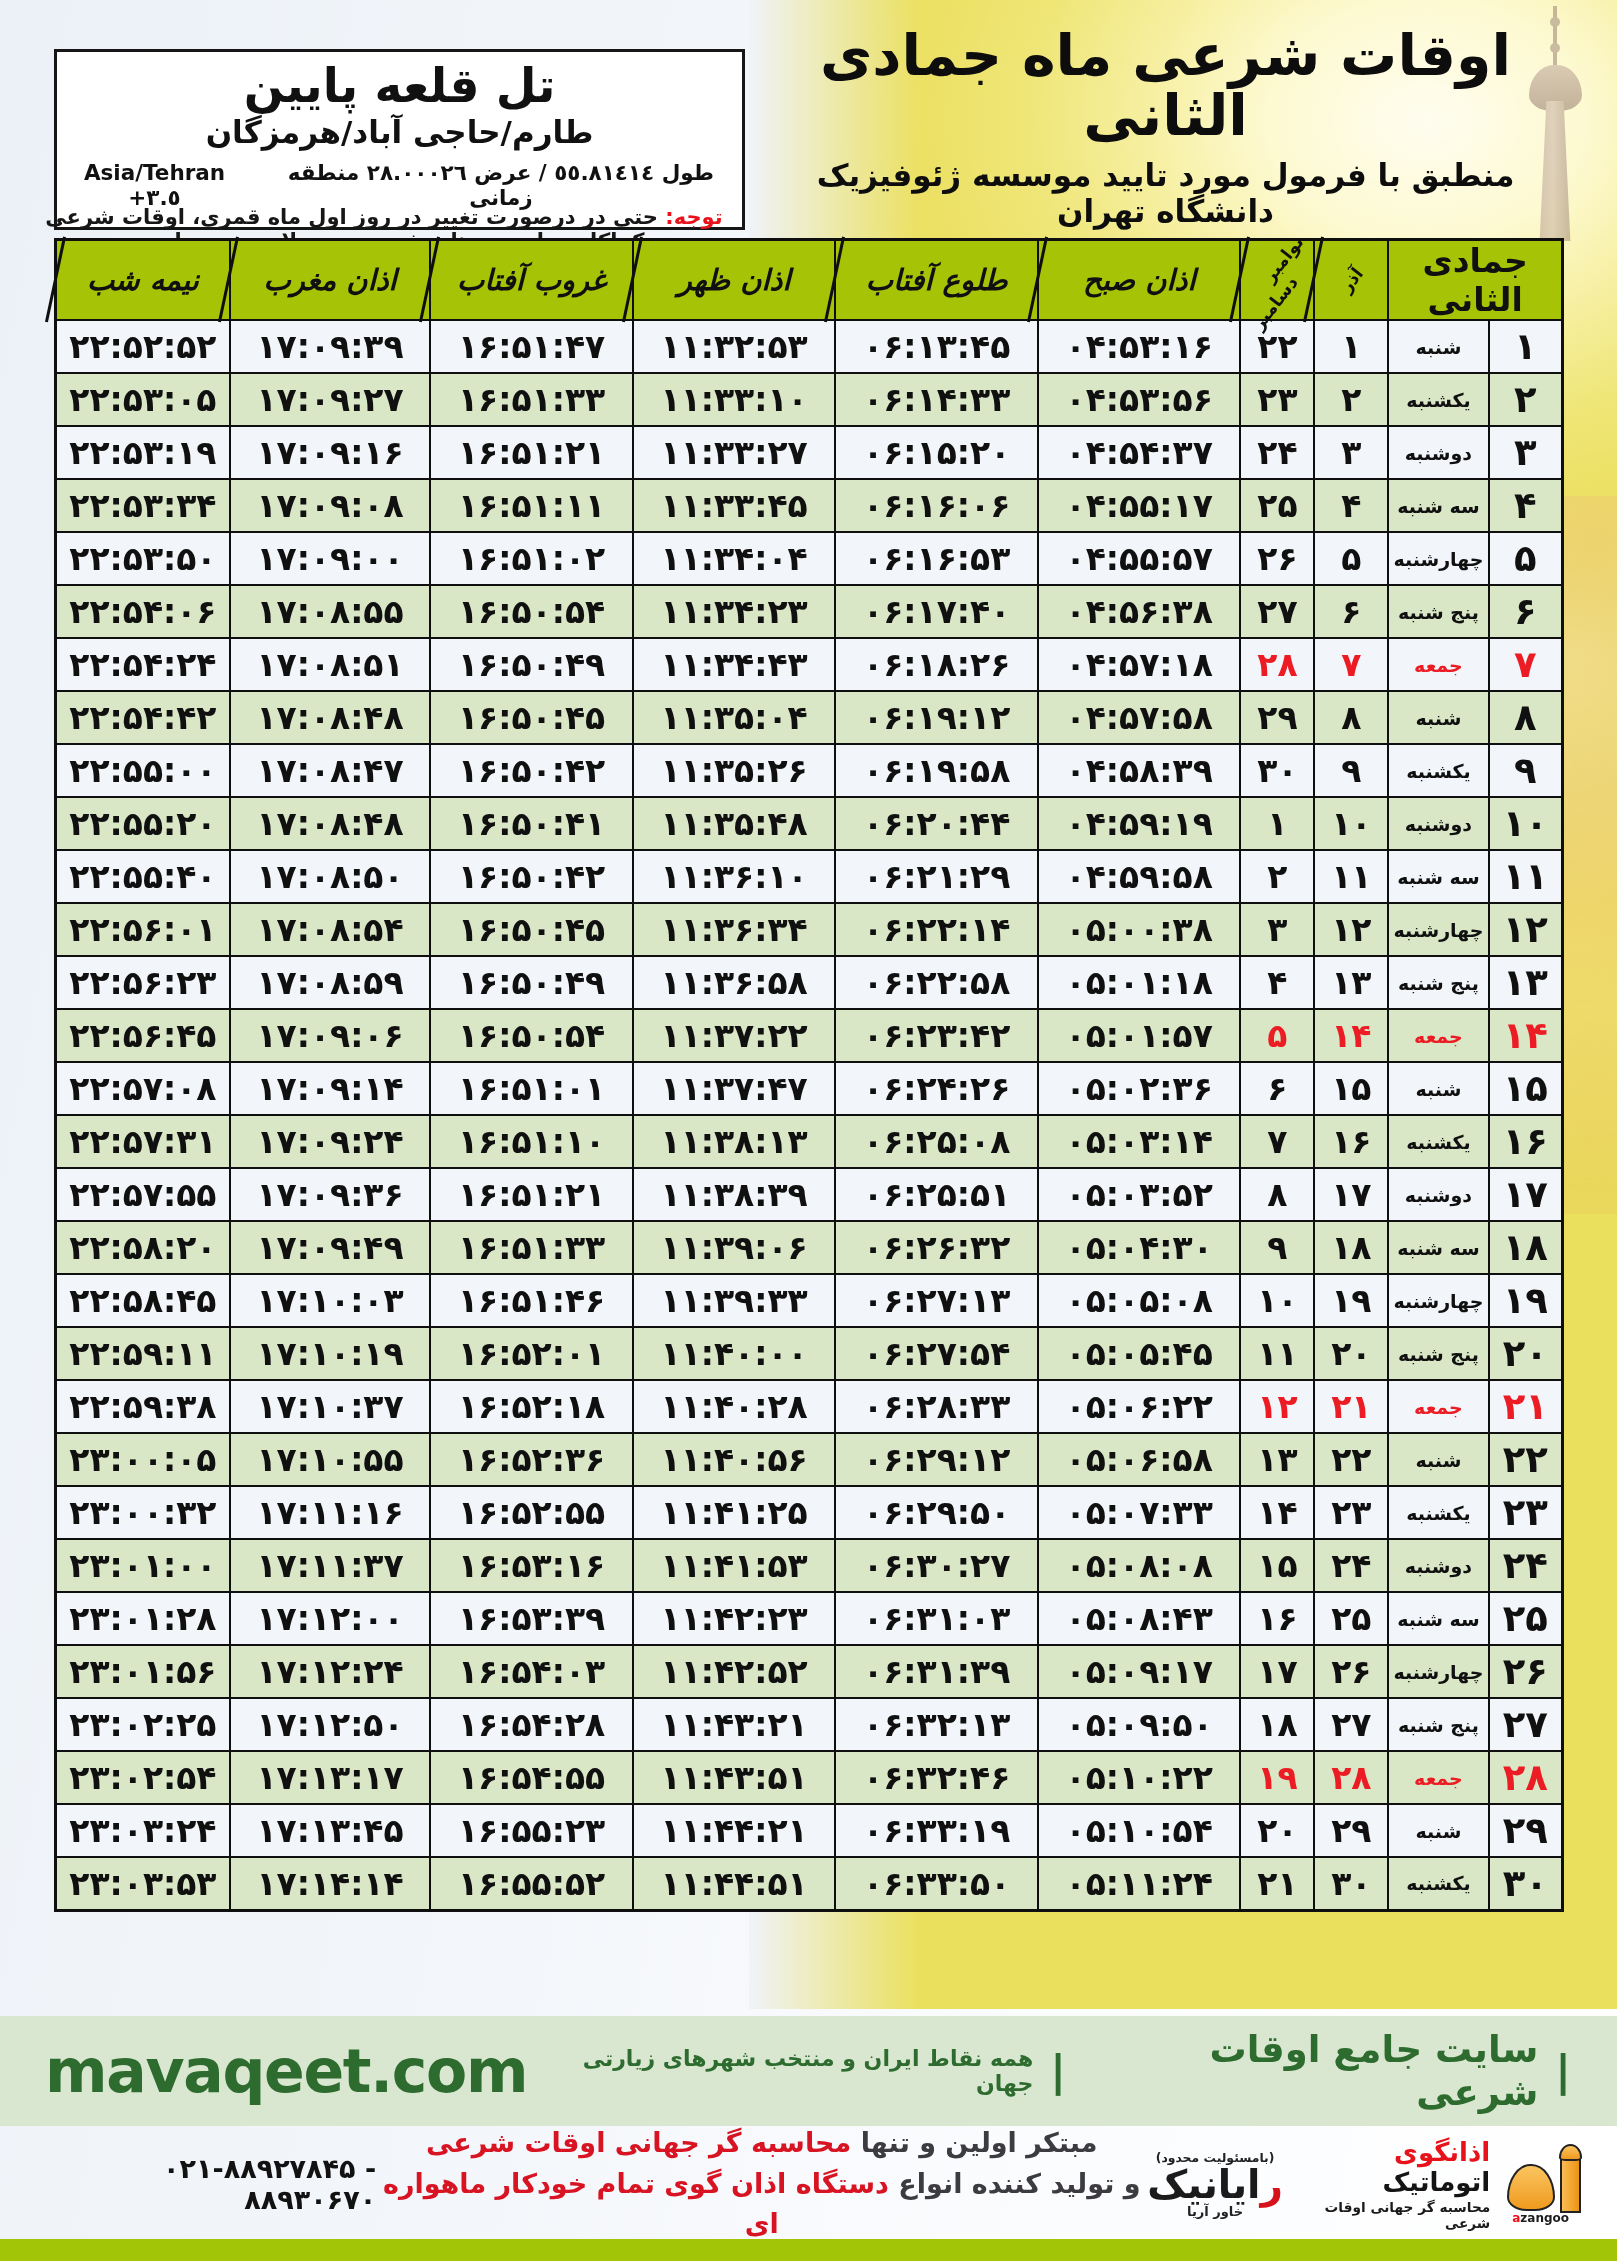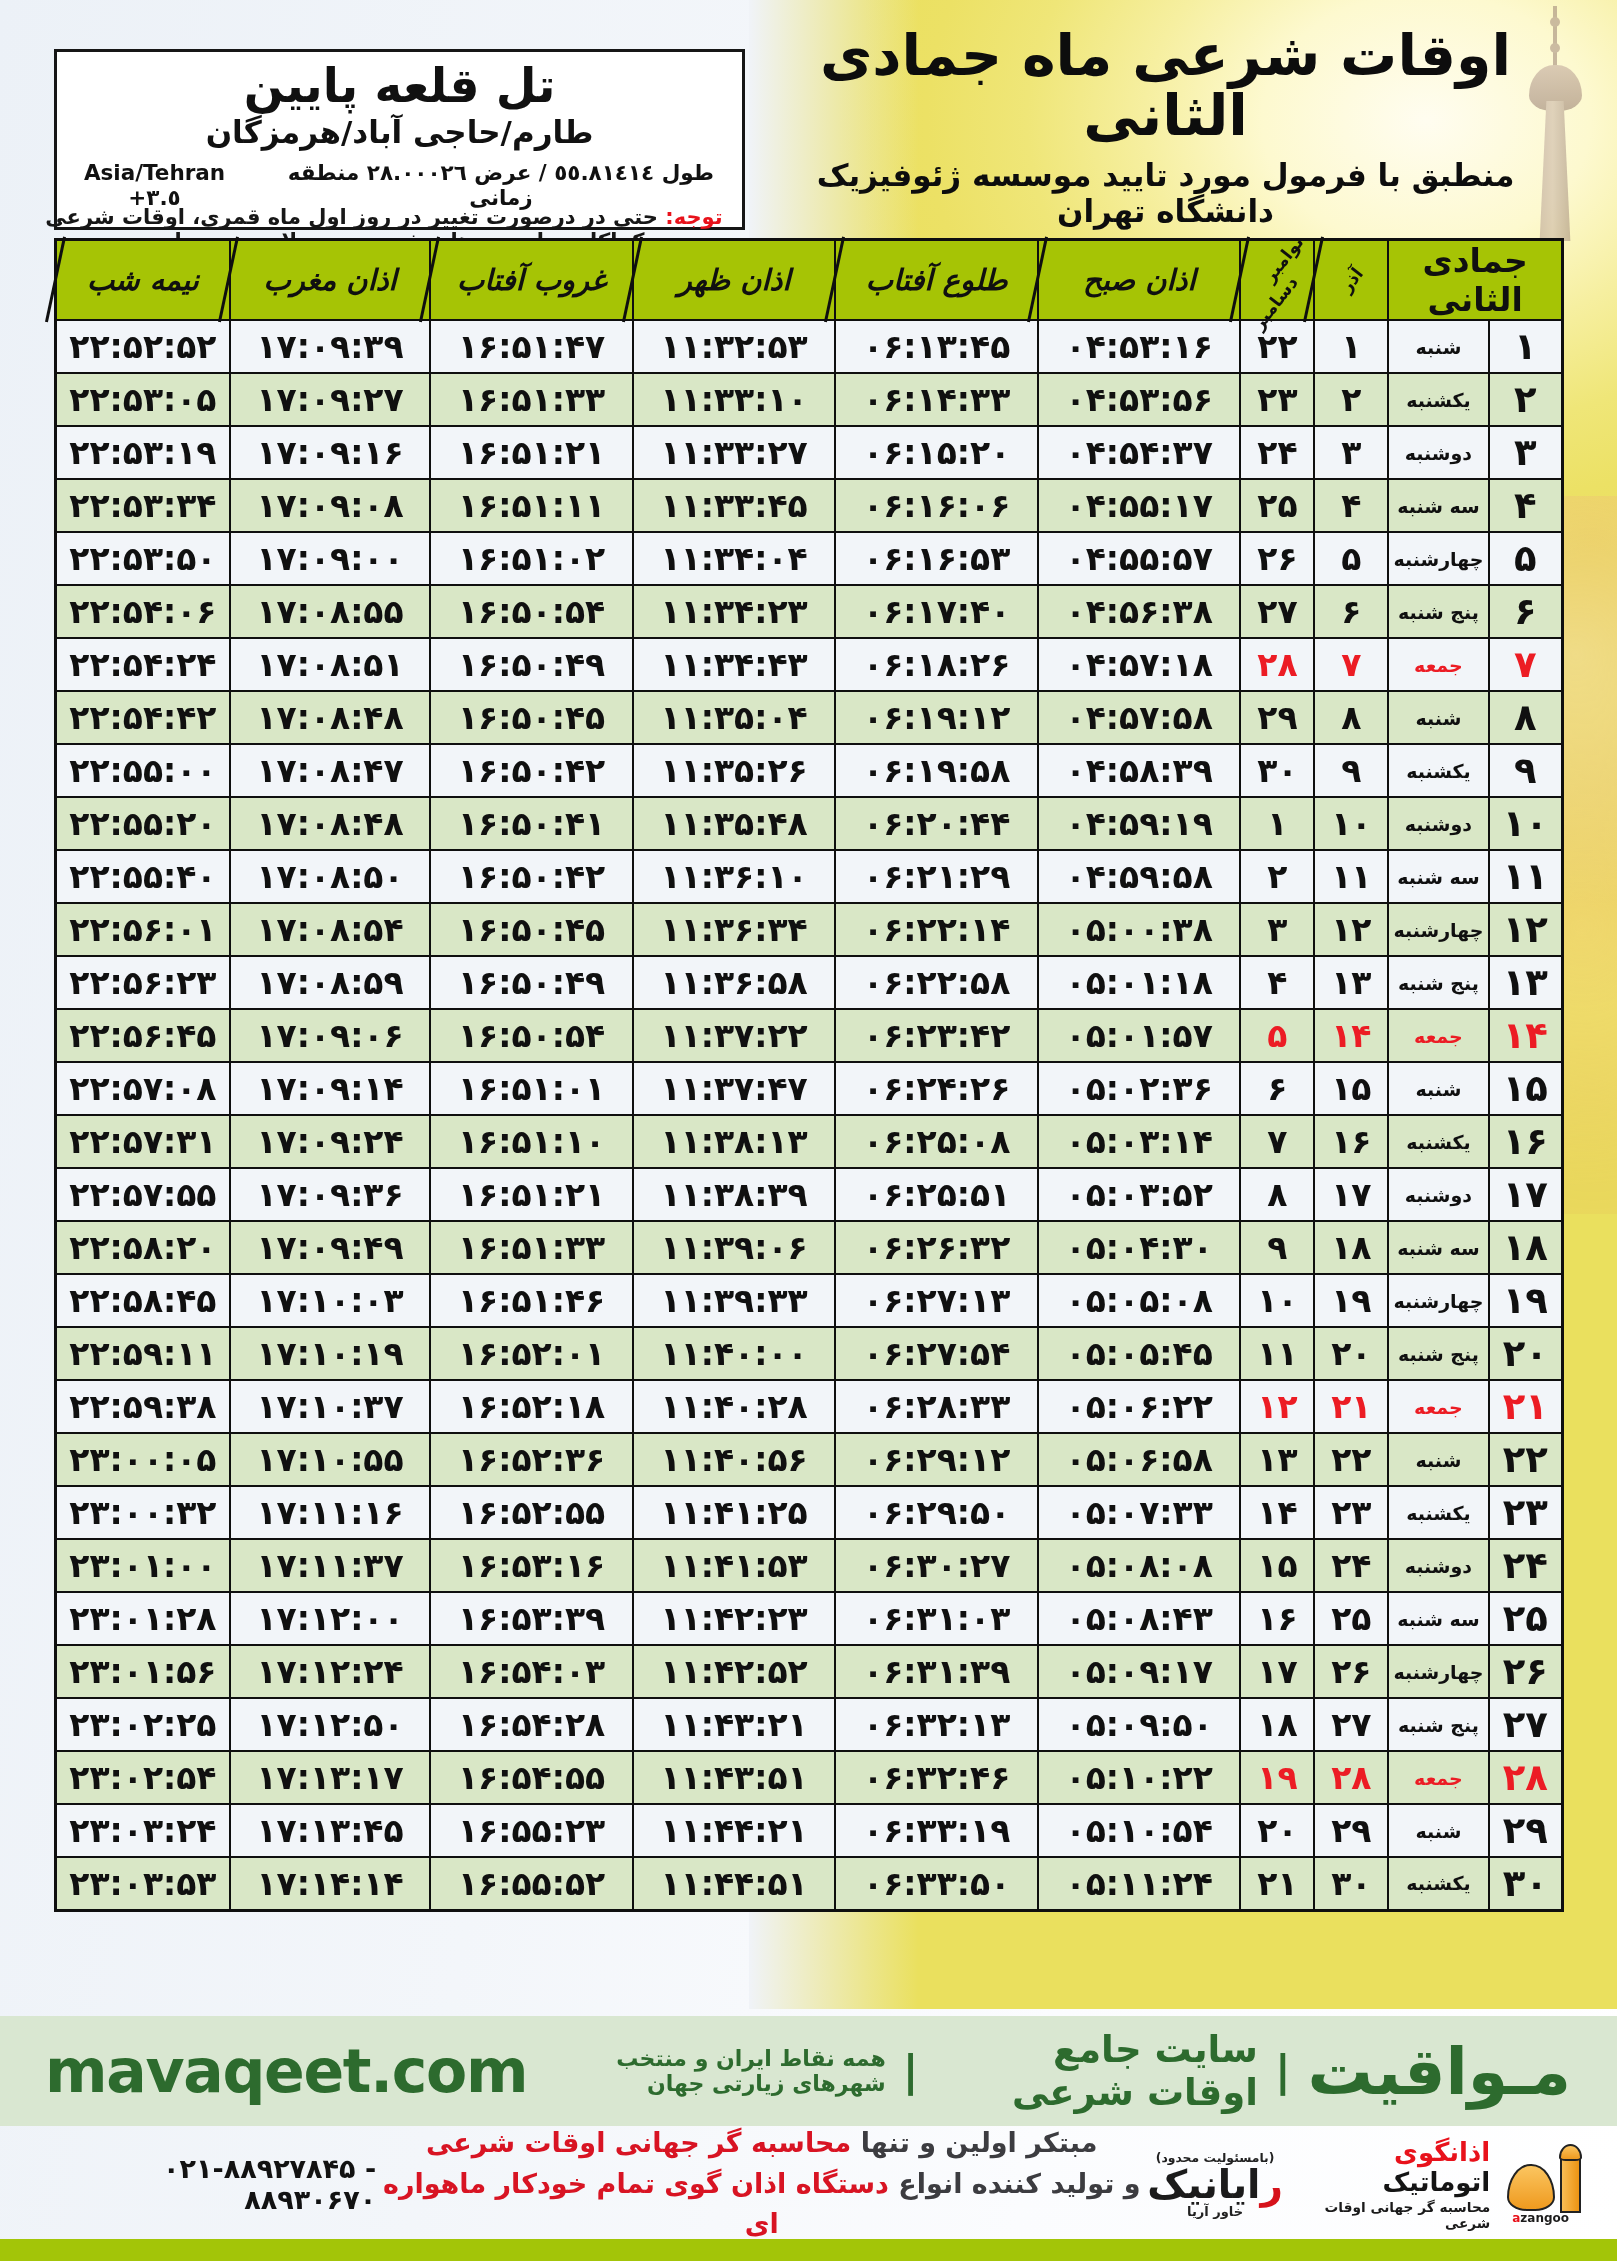--- a/index.html
+++ b/index.html
@@ -531,21 +531,20 @@
           <td class="time-cell c-dhuhr">۱۱:۴۴:۵۱</td>
           <td class="time-cell c-sunset">۱۶:۵۵:۵۲</td>
           <td class="time-cell c-maghrib">۱۷:۱۴:۱۴</td>
           <td class="time-cell c-midnight">۲۳:۰۳:۵۳</td>
         </tr>
       </tbody>
   </table>
 
   <div class="footer-band">
     <div class="brand-group">
-      <span class="brand-name">مـواقیت</span>
       <span class="brand-sep">|</span>
       <span class="brand-tag">سایت جامع اوقات شرعی</span>
       <span class="brand-sep">|</span>
       <span class="brand-desc">همه نقاط ایران و منتخب شهرهای زیارتی جهان</span>
     </div>
     <div class="site-url">mavaqeet.com</div>
   </div>
 
   <div class="footer-info">
     <div class="azangoo-logo">

